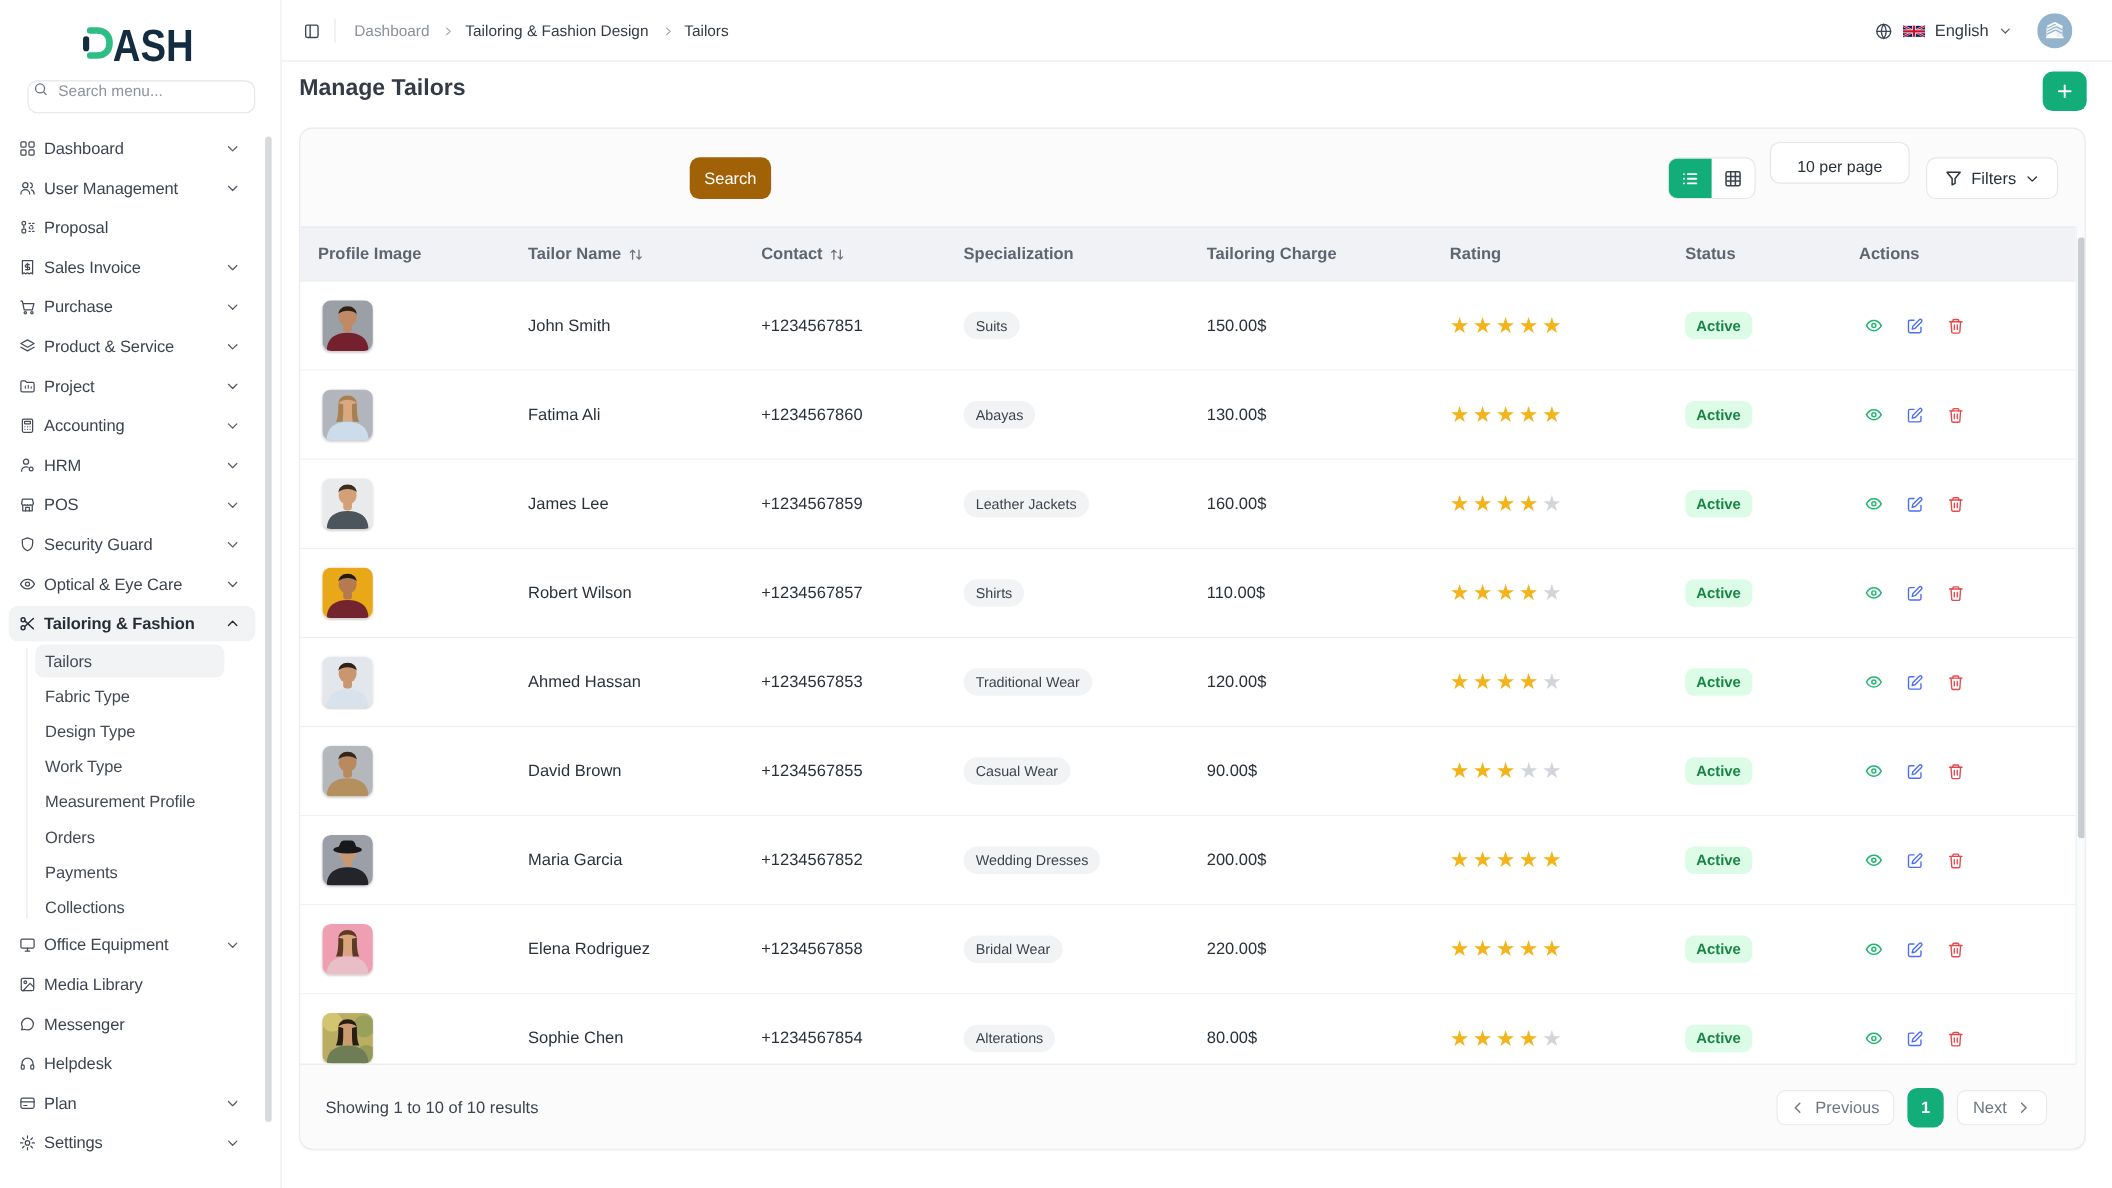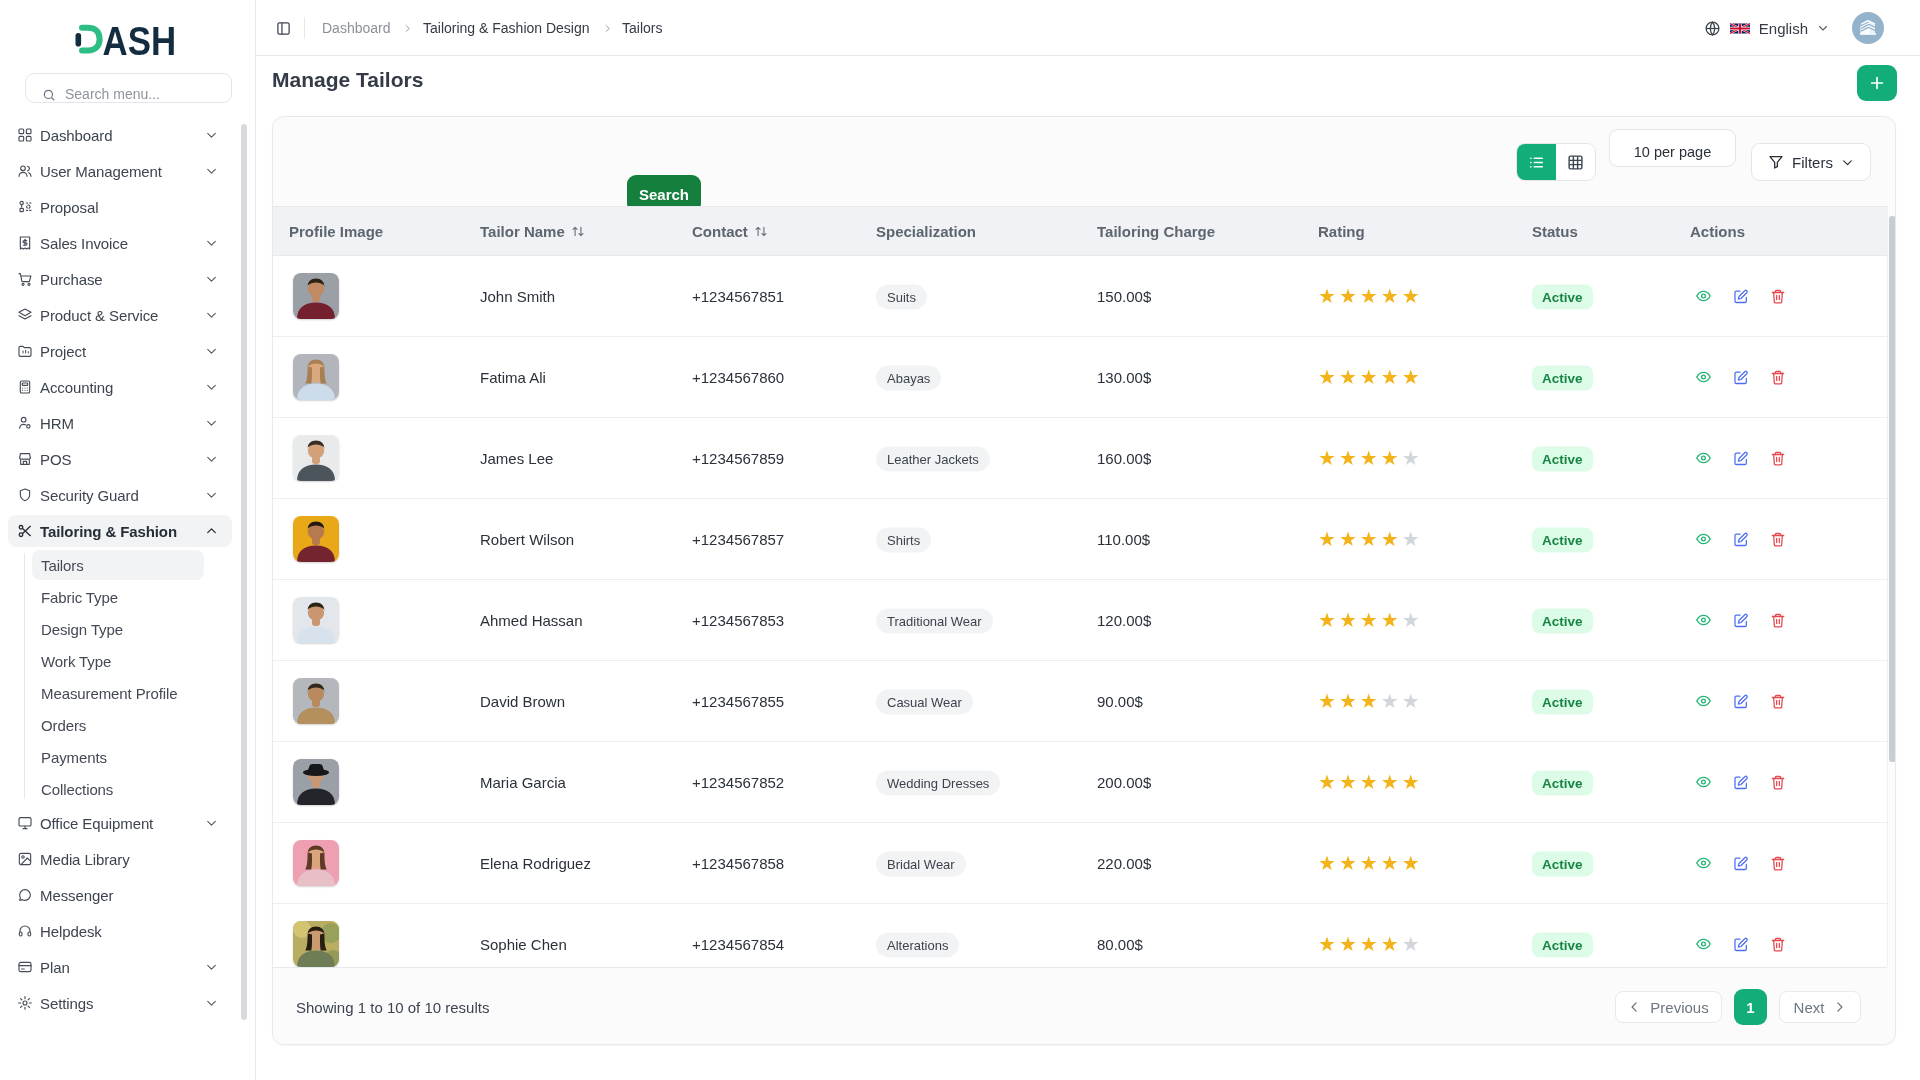--- a/index.html
+++ b/index.html
@@ -5,21 +5,21 @@
 * { margin:0; padding:0; box-sizing:border-box; }
 html,body { width:1920px; height:1080px; overflow:hidden; background:#fff;
   font-family:"Liberation Sans", sans-serif; }
 
 
 #sidebar { position:absolute; left:0; top:0; width:256px; height:1080px; z-index:0;
   background:#fff; border-right:1px solid #e7e9ec; }
 #logo { position:absolute; left:74px; top:22px; width:110px; }
 #menusearch { position:absolute; left:25px; top:73px; width:207px; height:30px;
   border:1px solid #e3e5e8; border-radius:9px; background:#fff;
-  display:flex; align-items:flex-end; padding-left:16px; color:#8e939b; font-size:14px; }
+  display:flex; align-items:flex-start; padding-left:4px; color:#8e939b; font-size:14px; }
 #menusearch svg { margin-right:9px; }
 #nav { position:absolute; left:0; top:117px; width:240px; }
 .nitem { position:relative; height:36px; display:flex; align-items:center;
   padding-left:17px; color:#3d4450; font-size:15px; letter-spacing:-0.1px; }
 .nitem svg.ic { width:16px; height:16px; margin-right:7px; flex:none; }
 .nitem .chev { position:absolute; right:22px; top:50%; transform:translateY(-50%); }
 .nitem.active { font-weight:bold; color:#272e38; }
 .nitem.active .bgpill { position:absolute; left:8px; right:8px; top:2px; bottom:2px;
   background:#f2f3f5; border-radius:8px; z-index:-1; }
 .sub { position:relative; }
@@ -42,22 +42,22 @@
   background:#12ad79; border-radius:9px; color:#fff; display:flex; align-items:center; justify-content:center; }
 #card { position:absolute; left:272px; top:116px; width:1624px; height:929px;
   background:#fbfbfc; border:1px solid #e7e9ec; border-radius:12px;
   box-shadow:0 1px 2px rgba(0,0,0,.04); overflow:hidden; }
 #searchrow { position:absolute; left:0; top:0; width:100%; height:89px; }
 #tsearch { position:absolute; left:26px; top:26px; width:318px; height:38px;
   background:#fff; border:1px solid #e3e5e8; border-radius:9px;
   display:flex; align-items:center; padding-left:12px; color:#5a6169; font-size:14.5px; }
 #tsearch svg { margin-right:10px; }
 #searchbtn { position:absolute; left:354px; top:26px; width:74px; height:38px;
-  background:#15803d; border-radius:9px; color:#fff; font-size:15px; font-weight:bold;
-  display:flex; align-items:center; justify-content:center;margin-top:32px; }
+  background:#a16207; border-radius:9px; color:#fff; font-size:15px; font-weight:normal;
+  display:flex; align-items:center; justify-content:center; }
 #viewtoggle { position:absolute; left:1243px; top:26px; width:80px; height:38px;
   border:1px solid #e3e5e8; border-radius:9px; overflow:hidden; display:flex; background:#fff; }
 #viewtoggle .half { width:40px; height:100%; display:flex; align-items:center; justify-content:center; }
 #viewtoggle .half.on { background:#12ad79; }
 #perpage { position:absolute; left:1336px; top:12px; width:127px; height:38px;
   border:1px solid #e3e5e8; border-radius:9px; background:#fff;
   display:flex; align-items:center; padding:14px 14px; font-size:14.5px; color:#2a313b;flex-direction:column; }
 #filters { position:absolute; left:1478px; top:26px; width:120px; height:38px;
   border:1px solid #e3e5e8; border-radius:9px; background:#fff;
   display:flex; align-items:center; justify-content:center; gap:8px; font-size:15px; color:#2a313b; font-weight:500;}
@@ -218,20 +218,30 @@
         <span>POS</span>
         <svg class="chev" width="13" height="13" viewBox="0 0 24 24" fill="none" stroke="#555c66" stroke-width="2.1" stroke-linecap="round" stroke-linejoin="round">
           <polyline points="5 9 12 16 19 9"></polyline>
         </svg>
       </div>
 <div class="nitem">
         <svg class="ic" viewBox="0 0 24 24" fill="none" stroke="#454c57" stroke-width="1.7" stroke-linecap="round" stroke-linejoin="round">
           <path d="M12 3 5 5.5v5.2c0 4.5 3 8.2 7 9.8 4-1.6 7-5.3 7-9.8V5.5z"></path>
         </svg>
         <span>Security Guard</span>
+        <svg class="chev" width="13" height="13" viewBox="0 0 24 24" fill="none" stroke="#555c66" stroke-width="2.1" stroke-linecap="round" stroke-linejoin="round">
+          <polyline points="5 9 12 16 19 9"></polyline>
+        </svg>
+      </div>
+<div class="nitem">
+        <svg class="ic" viewBox="0 0 24 24" fill="none" stroke="#454c57" stroke-width="1.7" stroke-linecap="round" stroke-linejoin="round">
+          <path d="M2.5 12S6 5.5 12 5.5 21.5 12 21.5 12 18 18.5 12 18.5 2.5 12 2.5 12z"></path>
+          <circle cx="12" cy="12" r="2.8"></circle>
+        </svg>
+        <span>Optical &amp; Eye Care</span>
         <svg class="chev" width="13" height="13" viewBox="0 0 24 24" fill="none" stroke="#555c66" stroke-width="2.1" stroke-linecap="round" stroke-linejoin="round">
           <polyline points="5 9 12 16 19 9"></polyline>
         </svg>
       </div>
 <div class="nitem active">
         <span class="bgpill"></span>
         <svg class="ic" viewBox="0 0 24 24" fill="none" stroke="#272e38" stroke-width="2.0" stroke-linecap="round" stroke-linejoin="round">
           <circle cx="6" cy="6.5" r="2.7"></circle>
           <circle cx="6" cy="17.5" r="2.7"></circle>
           <path d="M8.3 8.1 20 19M8.3 15.9 20 5"></path>

